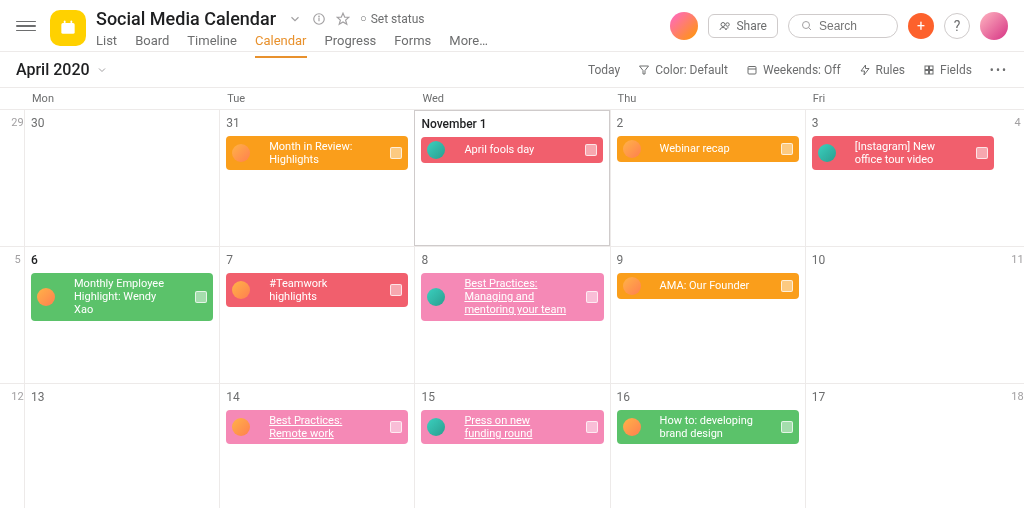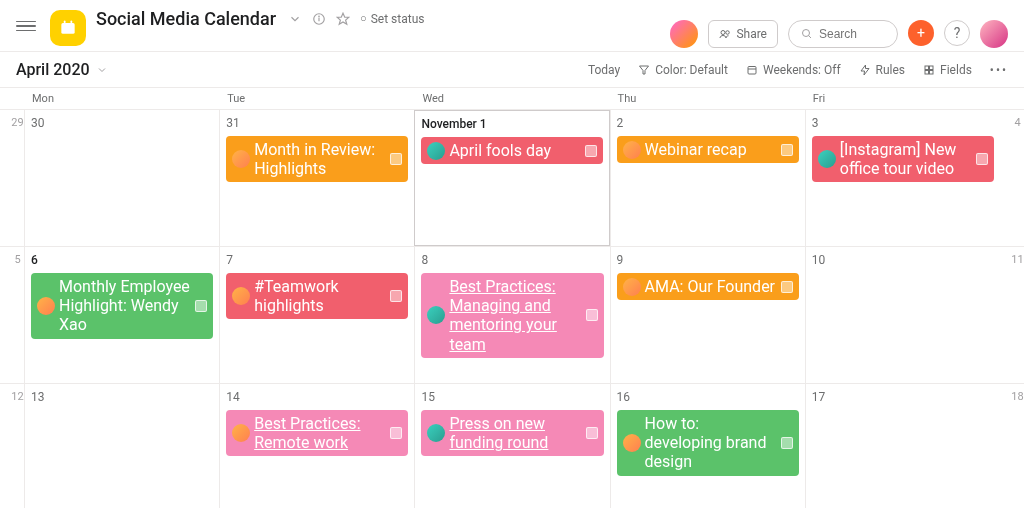--- a/index.html
+++ b/index.html
@@ -12,21 +12,21 @@
 .project-block { display: flex; flex-direction: column; }
 .title-row { display: flex; align-items: center; gap: 8px; }
 .project-title { font-size: 18px; font-weight: 500; }
 .title-icons { display: flex; align-items: center; gap: 10px; color: #a2a0a2; margin-left: 4px; }
 .title-icons span { cursor: pointer; }
 .set-status { font-size: 12px; color: #6d6e6f; display: flex; align-items: center; gap: 4px; cursor: pointer; }
 .set-status::before { content: "○"; font-size: 11px; }
 .tabs { display: flex; gap: 18px; margin-top: 4px; font-size: 13px; }
 .tab { color: #6d6e6f; padding-bottom: 8px; cursor: pointer; }
 .tab.active { color: #e8912d; border-bottom: 2px solid #e8912d; }
-.header-right { margin-left: auto; display: flex; gap: 10px; margin-top: 12px; }
+.header-right { margin-left: auto; display: flex; align-items: center; gap: 10px; margin-top: 4px; }
 .avatar { width: 28px; height: 28px; border-radius: 50%; background: linear-gradient(135deg,#f6c,#f90); display: inline-block; }
 .share-btn { display: flex; align-items: center; gap: 5px; border: 1px solid #cfcbcb; border-radius: 6px; padding: 4px 10px; font-size: 12px; cursor: pointer; color: #6d6e6f; }
 .search-box { display: flex; align-items: center; gap: 6px; border: 1px solid #cfcbcb; border-radius: 16px; padding: 4px 12px; width: 110px; color: #a2a0a2; cursor: text; }
 .search-input { border: none; outline: none; font-size: 12px; width: 60px; color: #6d6e6f; background: transparent; }
 .circle-btn { width: 26px; height: 26px; border-radius: 50%; display: flex; align-items: center; justify-content: center; font-size: 14px; cursor: pointer; }
 .circle-btn.orange { background: #fd612c; color: #fff; }
 .circle-btn.question { border: 1px solid #cfcbcb; color: #6d6e6f; }
 
 .toolbar { display: flex; align-items: center; padding: 8px 16px; border-bottom: 1px solid #edeae9; height: 36px; font-size: 12px; color: #6d6e6f; }
 .month-label { font-size: 16px; font-weight: 500; color: #1e1f21; margin-right: 6px; }
@@ -40,21 +40,21 @@
 
 .calendar-body { display: flex; flex-direction: column; }
 .week-row { display: grid; grid-template-columns: 24px repeat(5, 1fr) 24px; height: 137px; border-bottom: 1px solid #edeae9; }
 .gutter { display: flex; align-items: flex-start; justify-content: center; font-size: 11px; color: #a2a0a2; padding-top: 6px; padding-left: 11px; }
 .day-cell { border-left: 1px solid #edeae9; padding: 6px 6px; position: relative; }
 .day-cell:first-of-type { border-left: none; }
 .day-num { font-size: 12px; color: #6d6e6f; margin-bottom: 6px; }
 .day-num.bold { color: #1e1f21; font-weight: 500; }
 .day-cell.today { border: 1px solid #cfcbcb; }
 
-.card { display: flex; align-items: center; gap: 4px; padding: 4px 6px; border-radius: 4px; font-size: 16px; color: #fff; cursor: pointer; position: relative; min-height: 26px; }
+.card { display: flex; align-items: center; gap: 19px; padding: 4px 6px; border-radius: 4px; font-size: 11px; color: #fff; cursor: pointer; position: relative; min-height: 26px; }
 .card .card-av { width: 18px; height: 18px; border-radius: 50%; background: linear-gradient(135deg,#6cf,#39c); flex-shrink: 0; }
 .card .card-title { flex: 1; line-height: 1.2; }
 .card .chip { width: 12px; height: 12px; border-radius: 2px; background: rgba(255,255,255,0.45); flex-shrink: 0; border: 1px solid rgba(255,255,255,0.7); }
 .orange-c { background: #fa9e1b; }
 .red-c { background: #f15f6d; }
 .pink-c { background: #f589b6; text-decoration: underline; }
 .green-c { background: #5bc26a; }
 .teal-avatar { background: linear-gradient(135deg,#3ad1bf,#2a9d8f) !important; }
 .orange-avatar { background: linear-gradient(135deg,#ffb347,#ff7f50) !important; }
 
@@ -87,20 +87,29 @@
               <circle cx="12" cy="12" r="9"></circle>
               <line x1="12" y1="10" x2="12" y2="16"></line>
               <circle cx="12" cy="7.5" r="0.5" fill="#a2a0a2"></circle>
             </svg></span>
         <span><svg width="14" height="14" viewBox="0 0 24 24" fill="none" stroke="#a2a0a2" stroke-width="2">
               <polygon points="12 2 15 9 22 9 16.5 14 18.5 21 12 17 5.5 21 7.5 14 2 9 9 9"></polygon>
             </svg></span>
         <span class="set-status">Set status</span>
       </span>
     </div>
+    <div class="tabs" id="tabs">
+        <span class="tab">List</span>
+        <span class="tab">Board</span>
+        <span class="tab">Timeline</span>
+        <span class="tab active">Calendar</span>
+        <span class="tab">Progress</span>
+        <span class="tab">Forms</span>
+        <span class="tab">More…</span>
+      </div>
   </div>
   <div class="header-right">
     <span class="avatar"></span>
     <div class="share-btn">
       <svg width="12" height="12" viewBox="0 0 24 24" fill="none" stroke="#6d6e6f" stroke-width="2">
           <circle cx="8" cy="9" r="4"></circle>
           <circle cx="17" cy="9" r="3.5"></circle>
           <path d="M2 20c0-3 3-5 6-5s6 2 6 5"></path>
           <path d="M14 20c0-2.5 2-4.5 5-4.5"></path>
         </svg>

